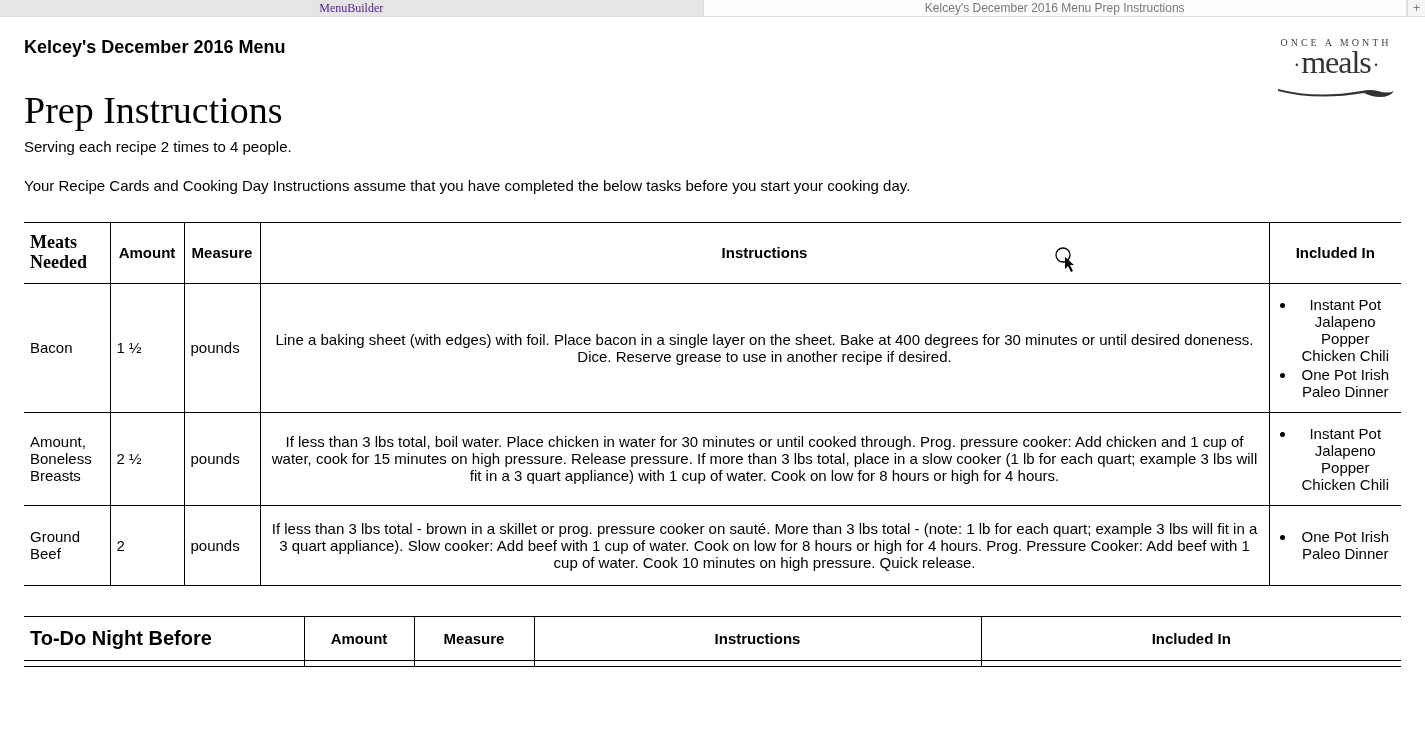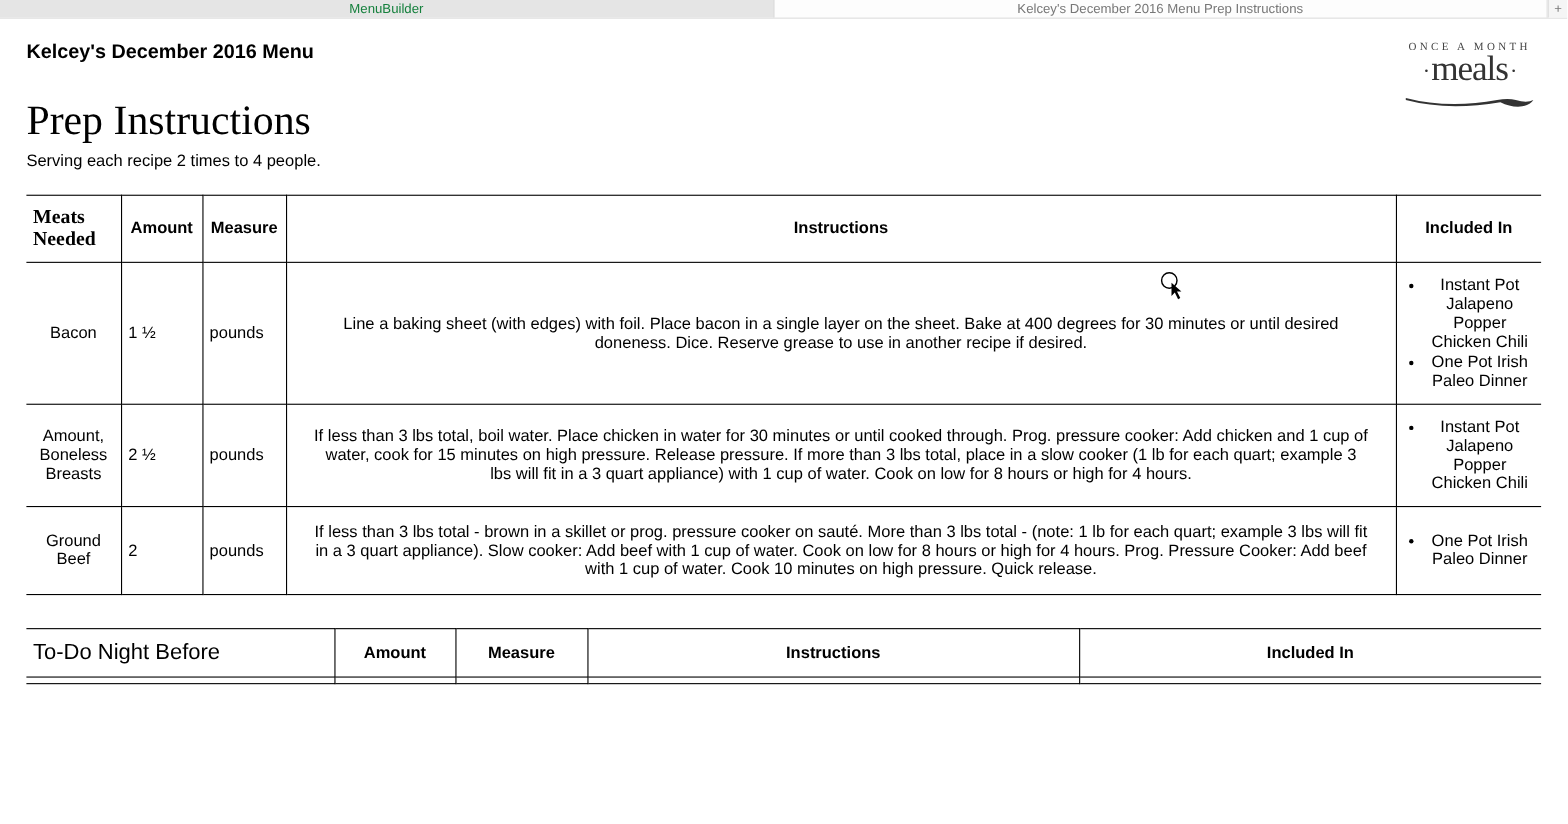--- a/index.html
+++ b/index.html
@@ -22,21 +22,22 @@
       height: 17px;
       line-height: 17px;
     }
     .tab {
       flex: 1;
       text-align: center;
       border-right: 1px solid #ddd;
     }
     .tab.active {
       background: #e5e5e5;
-      color: #15803d;
+      color: #4c1d95;
+      font-family: Liberation Serif, serif;
     }
     .tab-add {
       width: 18px;
       text-align: center;
       border-left: 1px solid #ddd;
       background: #f5f5f5;
     }
     .content {
       padding: 20px 24px;
       position: relative;
@@ -106,28 +107,28 @@
       font-weight: bold;
       text-align: center;
     }
     table.meats th:first-child {
       text-align: left;
       font-size: 18px;
       line-height: 1.1;
       font-family: Liberation Serif, serif;
     }
     table.meats td.name {
-      text-align: center;
+      text-align: left;
     }
     table.meats td.amount, table.meats td.measure {
       text-align: left;
     }
     table.meats td.instructions {
       text-align: center;
-      padding: 14px 24px;
+      padding: 14px 10px;
     }
     table.meats td.included ul {
       margin: 0;
       padding-left: 20px;
       text-align: center;
     }
     table.meats td.included li {
       margin: 2px 0;
     }
     
@@ -153,21 +154,21 @@
       padding: 10px 6px;
       font-size: 15px;
       vertical-align: middle;
       text-align: center;
     }
     table.todo th:first-child, table.todo td:first-child { border-left: none; }
     table.todo th:last-child, table.todo td:last-child { border-right: none; }
     table.todo th.todo-title {
       text-align: left;
       font-size: 20px;
-      font-weight: normal;
+      font-weight: bold;
       white-space: nowrap;
     }
     .todo-col-title { width: 280px; }
     .todo-col-amount { width: 110px; }
     .todo-col-measure { width: 120px; }
     .todo-col-instr { width: auto; }
     .todo-col-incl { width: 420px; }
     .cursor-overlay {
       position: absolute;
       top: 230px;
@@ -190,20 +191,21 @@
     <div class="arc">ONCE A MONTH</div>
     <div class="meals">meals</div>
     <svg width="120" height="18" viewBox="0 0 120 18">
       <path d="M2 6 Q 40 16 85 8 Q 95 6 102 8 Q 112 11 118 8 Q 114 14 104 14 Q 96 14 88 10 Q 40 18 2 8 Z" fill="#333"></path>
     </svg>
   </div>
 
   <h2 class="menu-title">Kelcey's December 2016 Menu</h2>
   <h1 class="page-title">Prep Instructions</h1>
   <p class="subtitle">Serving each recipe 2 times to 4 people.</p>
+  <p class="intro">Your Recipe Cards and Cooking Day Instructions assume that you have completed the below tasks before you start your cooking day.</p>
 
   <table class="meats">
     <colgroup>
       <col class="col-name">
         <col class="col-amount">
         <col class="col-measure">
         <col class="col-instr">
         <col class="col-incl">
     </colgroup>
     <thead>

